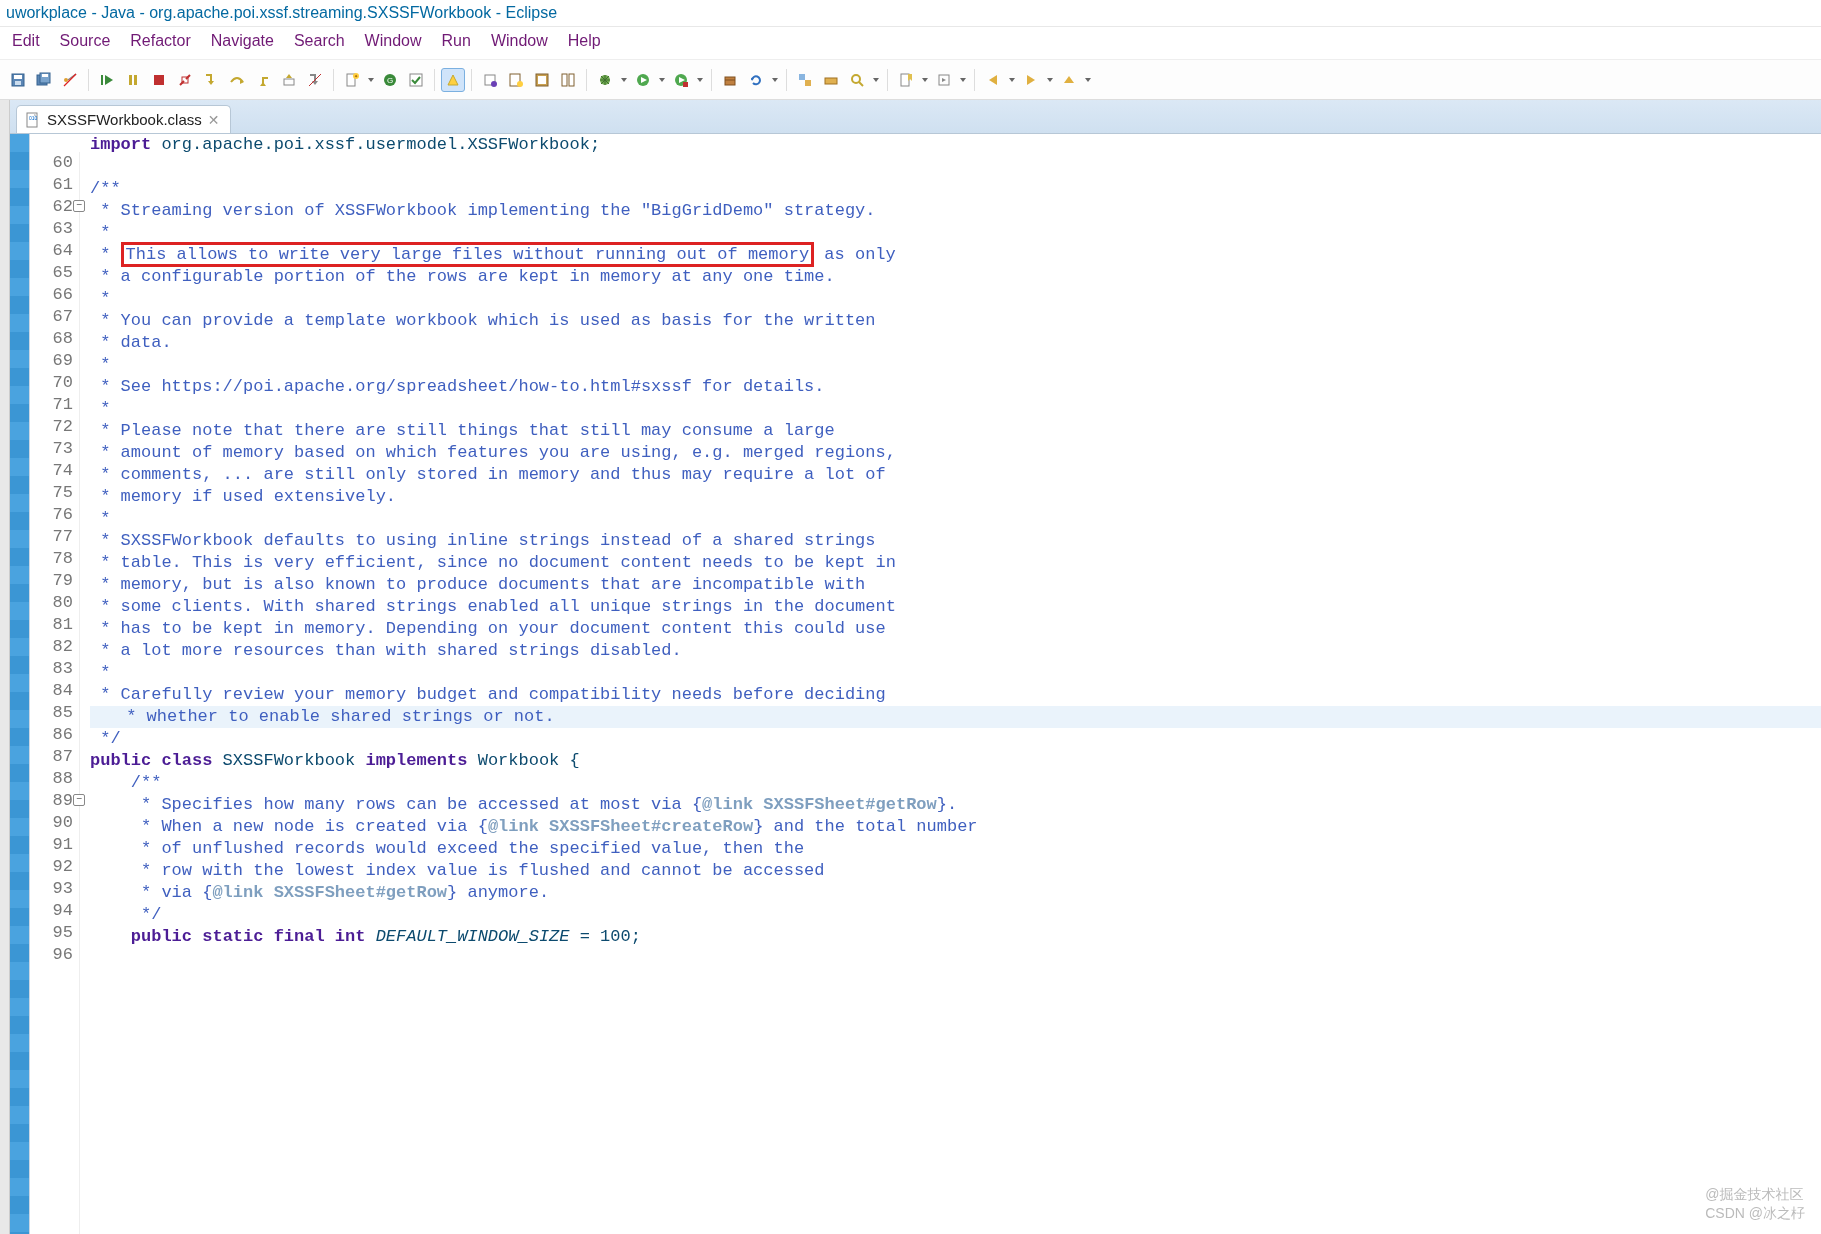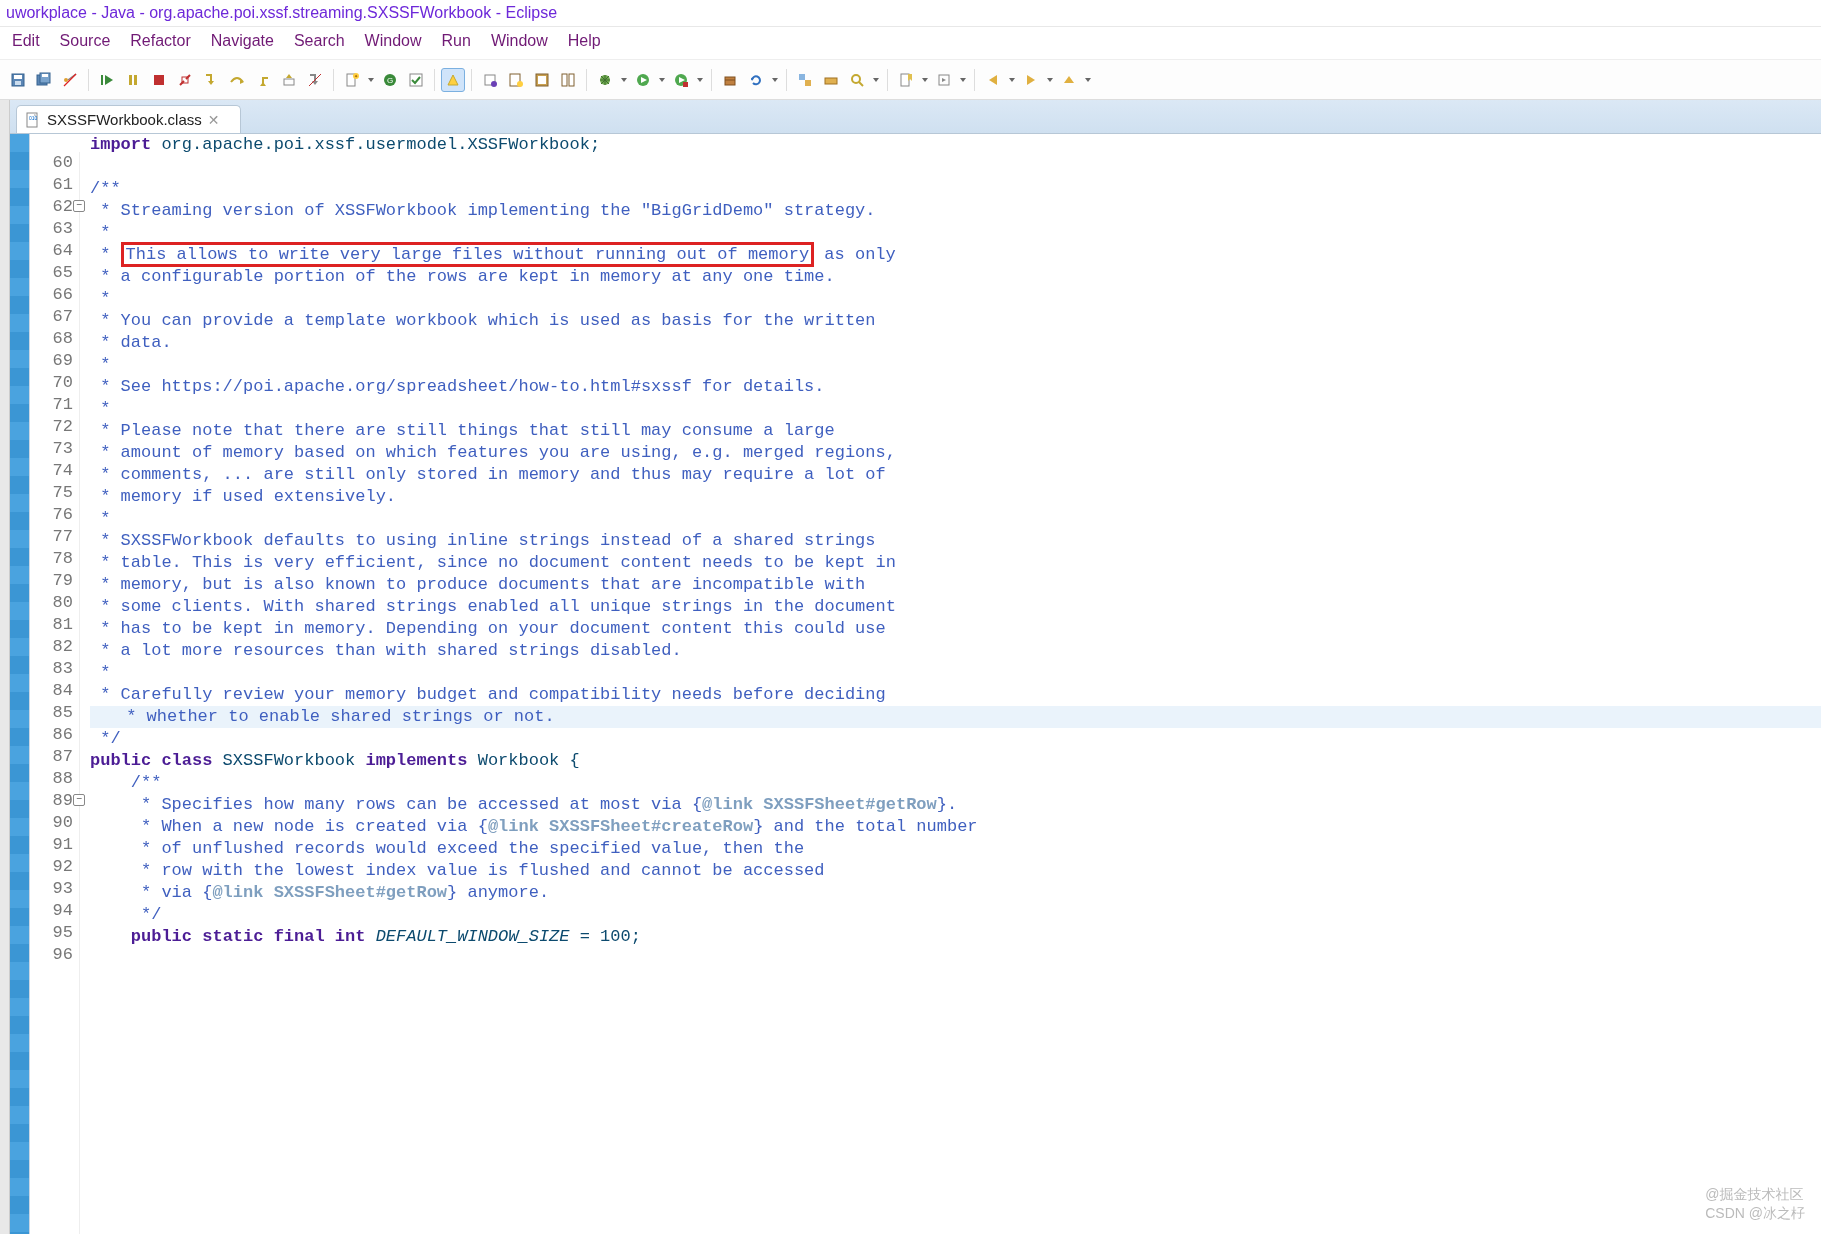--- a/index.html
+++ b/index.html
@@ -8,21 +8,21 @@
     font-size: 13px;
     background: #f6f6f6;
     color: #222;
     overflow: hidden;
   }
   .window { width: 1821px; height: 1234px; background: #fff; display: flex; flex-direction: column; }
   .titlebar {
     background: #fff;
     padding: 4px 10px 4px 6px;
     font-size: 16px;
-    color: #6d28d9;
+    color: #0369a1;
     border-bottom: 1px solid #e8e8e8;
   }
   .menubar {
     display: flex;
     gap: 4px;
     padding: 2px 4px 6px 4px;
     font-size: 16px;
     color: #701a75;
     border-bottom: 1px solid #eee;
   }
@@ -58,21 +58,21 @@
     height: 34px;
     align-items: flex-end;
     padding-left: 6px;
     border-bottom: 1px solid #b7c7d6;
   }
   .tab {
     background: #fff;
     border: 1px solid #b7c7d6;
     border-bottom: none;
     border-radius: 5px 5px 0 0;
-    padding: 5px 20px 5px 8px;
+    padding: 5px 10px 5px 8px;
     display: flex;
     align-items: center;
     gap: 6px;
     font-size: 15px;
     color: #222;
   }
   .tab .x { color: #999; font-family: sans-serif; font-size: 14px; }
   .tab .ficon { width:16px; height:16px; display:inline-flex;}
   .tab .ficon svg{width:16px;height:16px;}
   .code-area { flex:1; display:flex; overflow:hidden; background:#fff; position:relative;}

